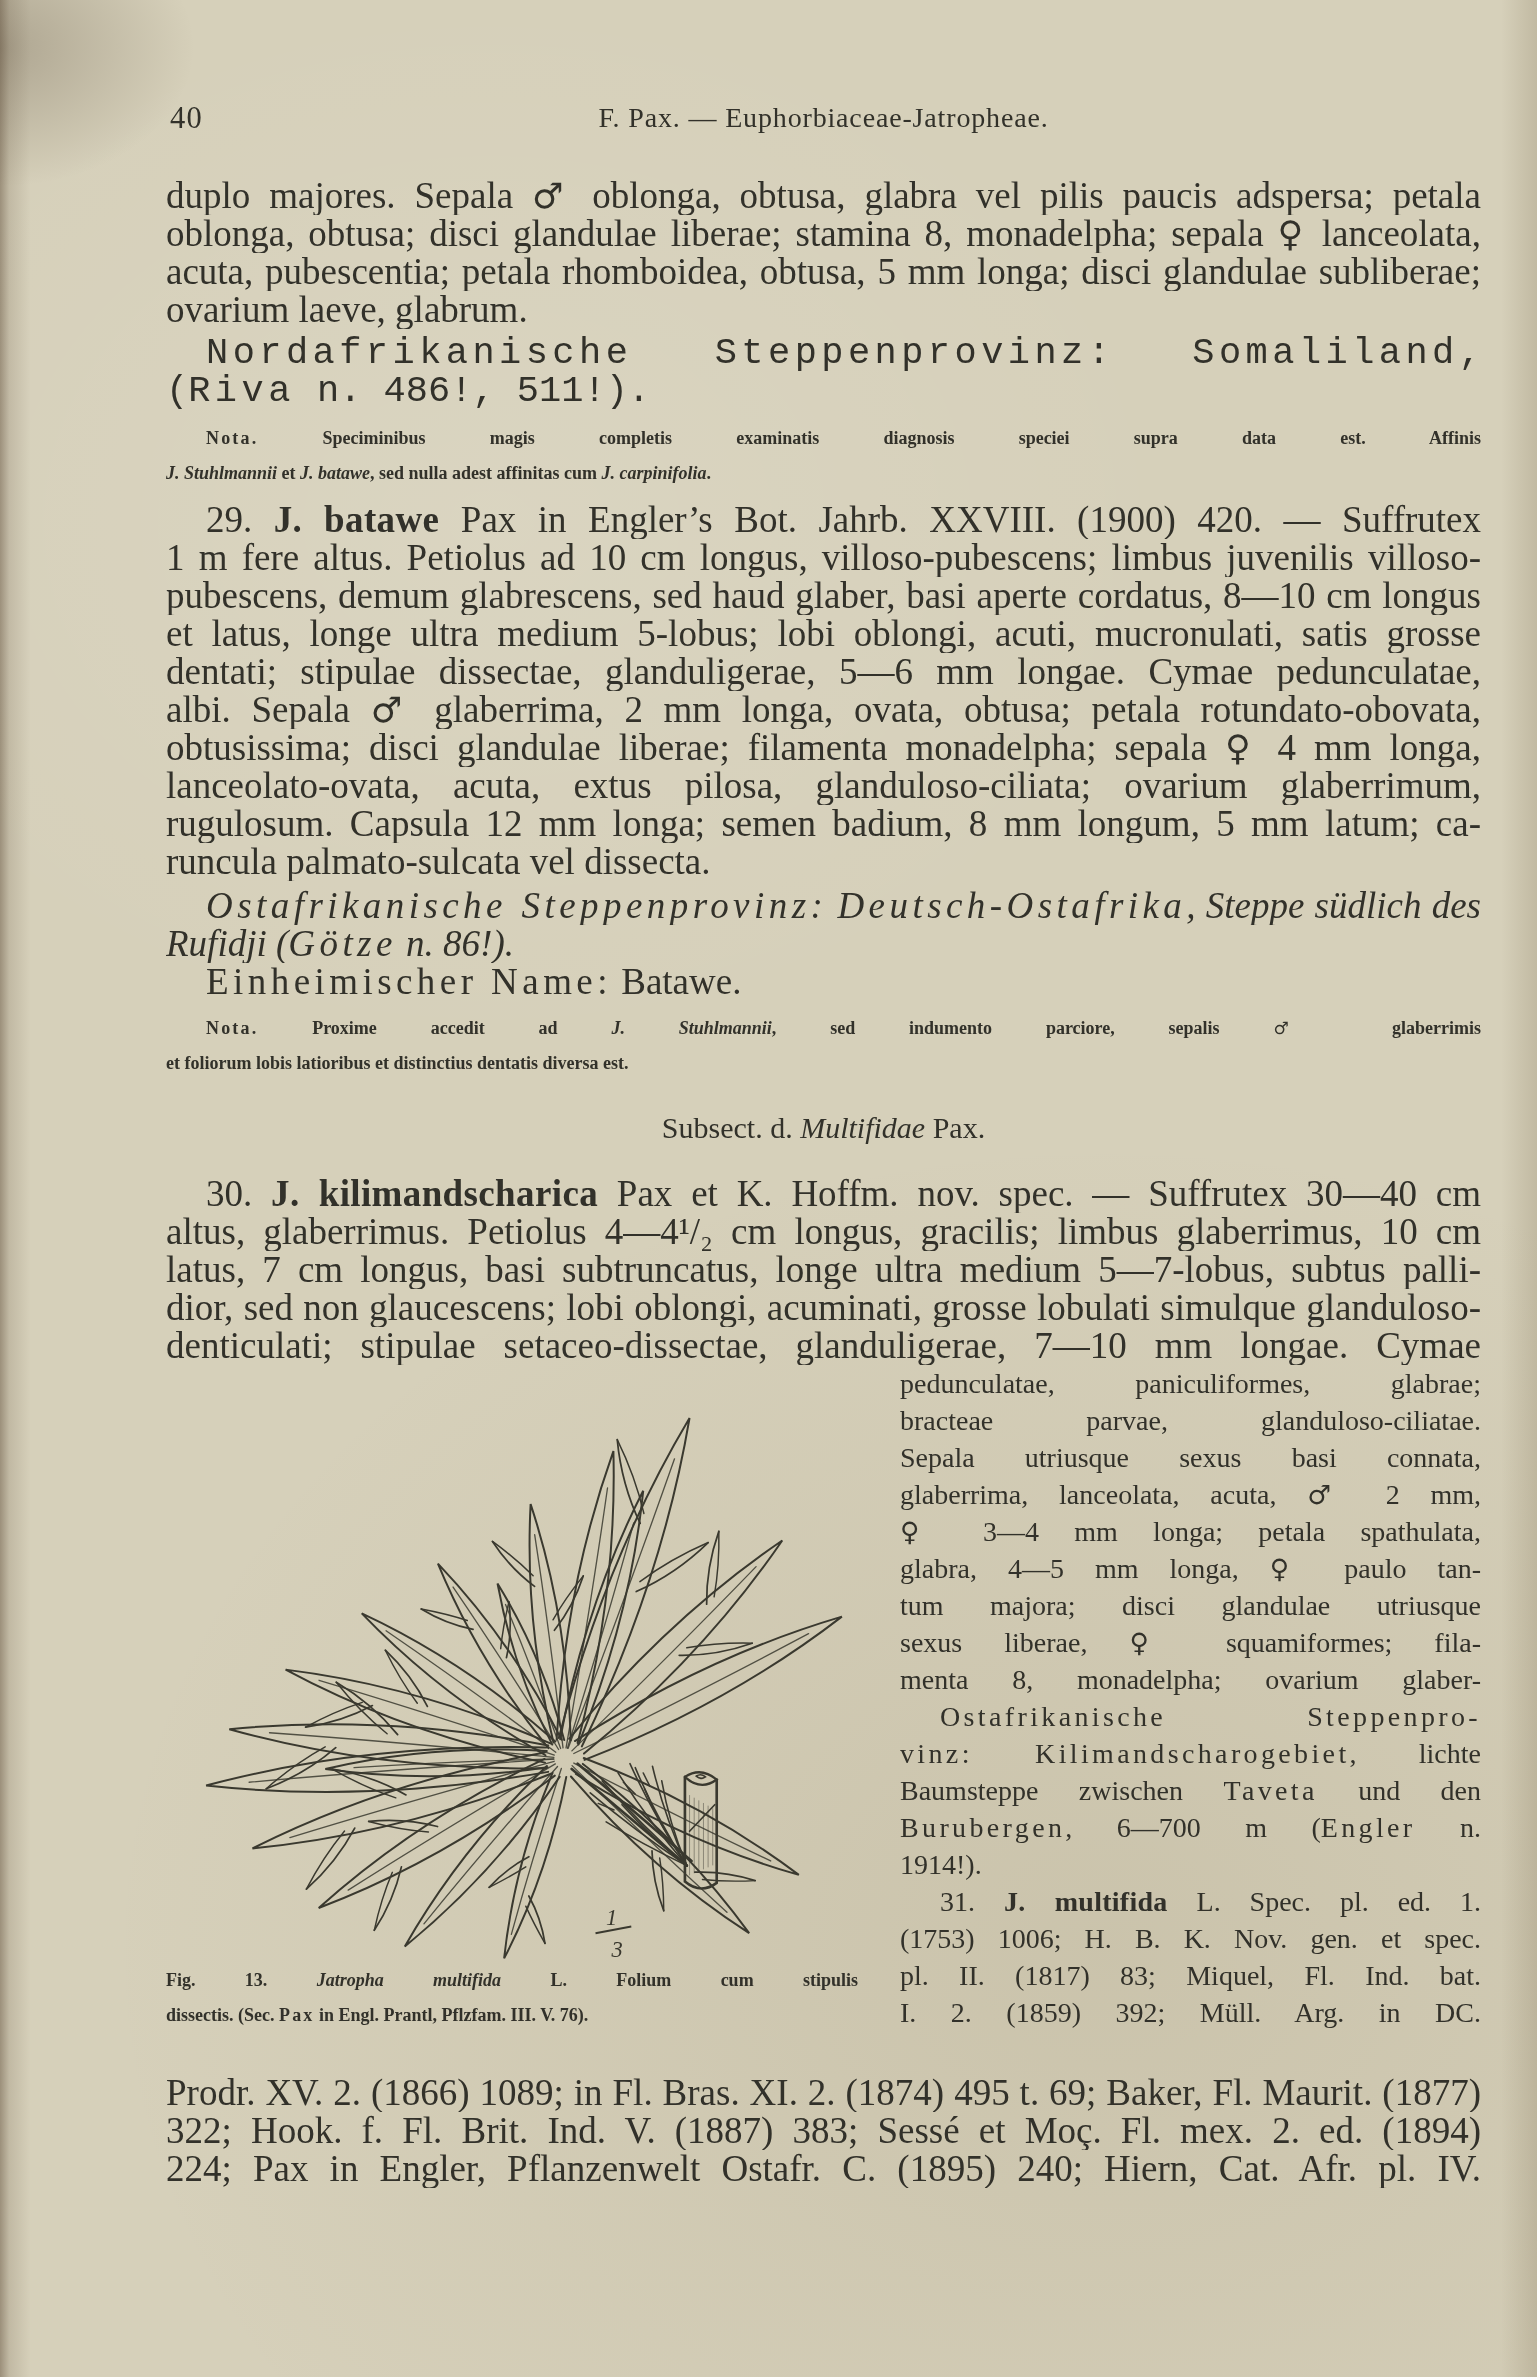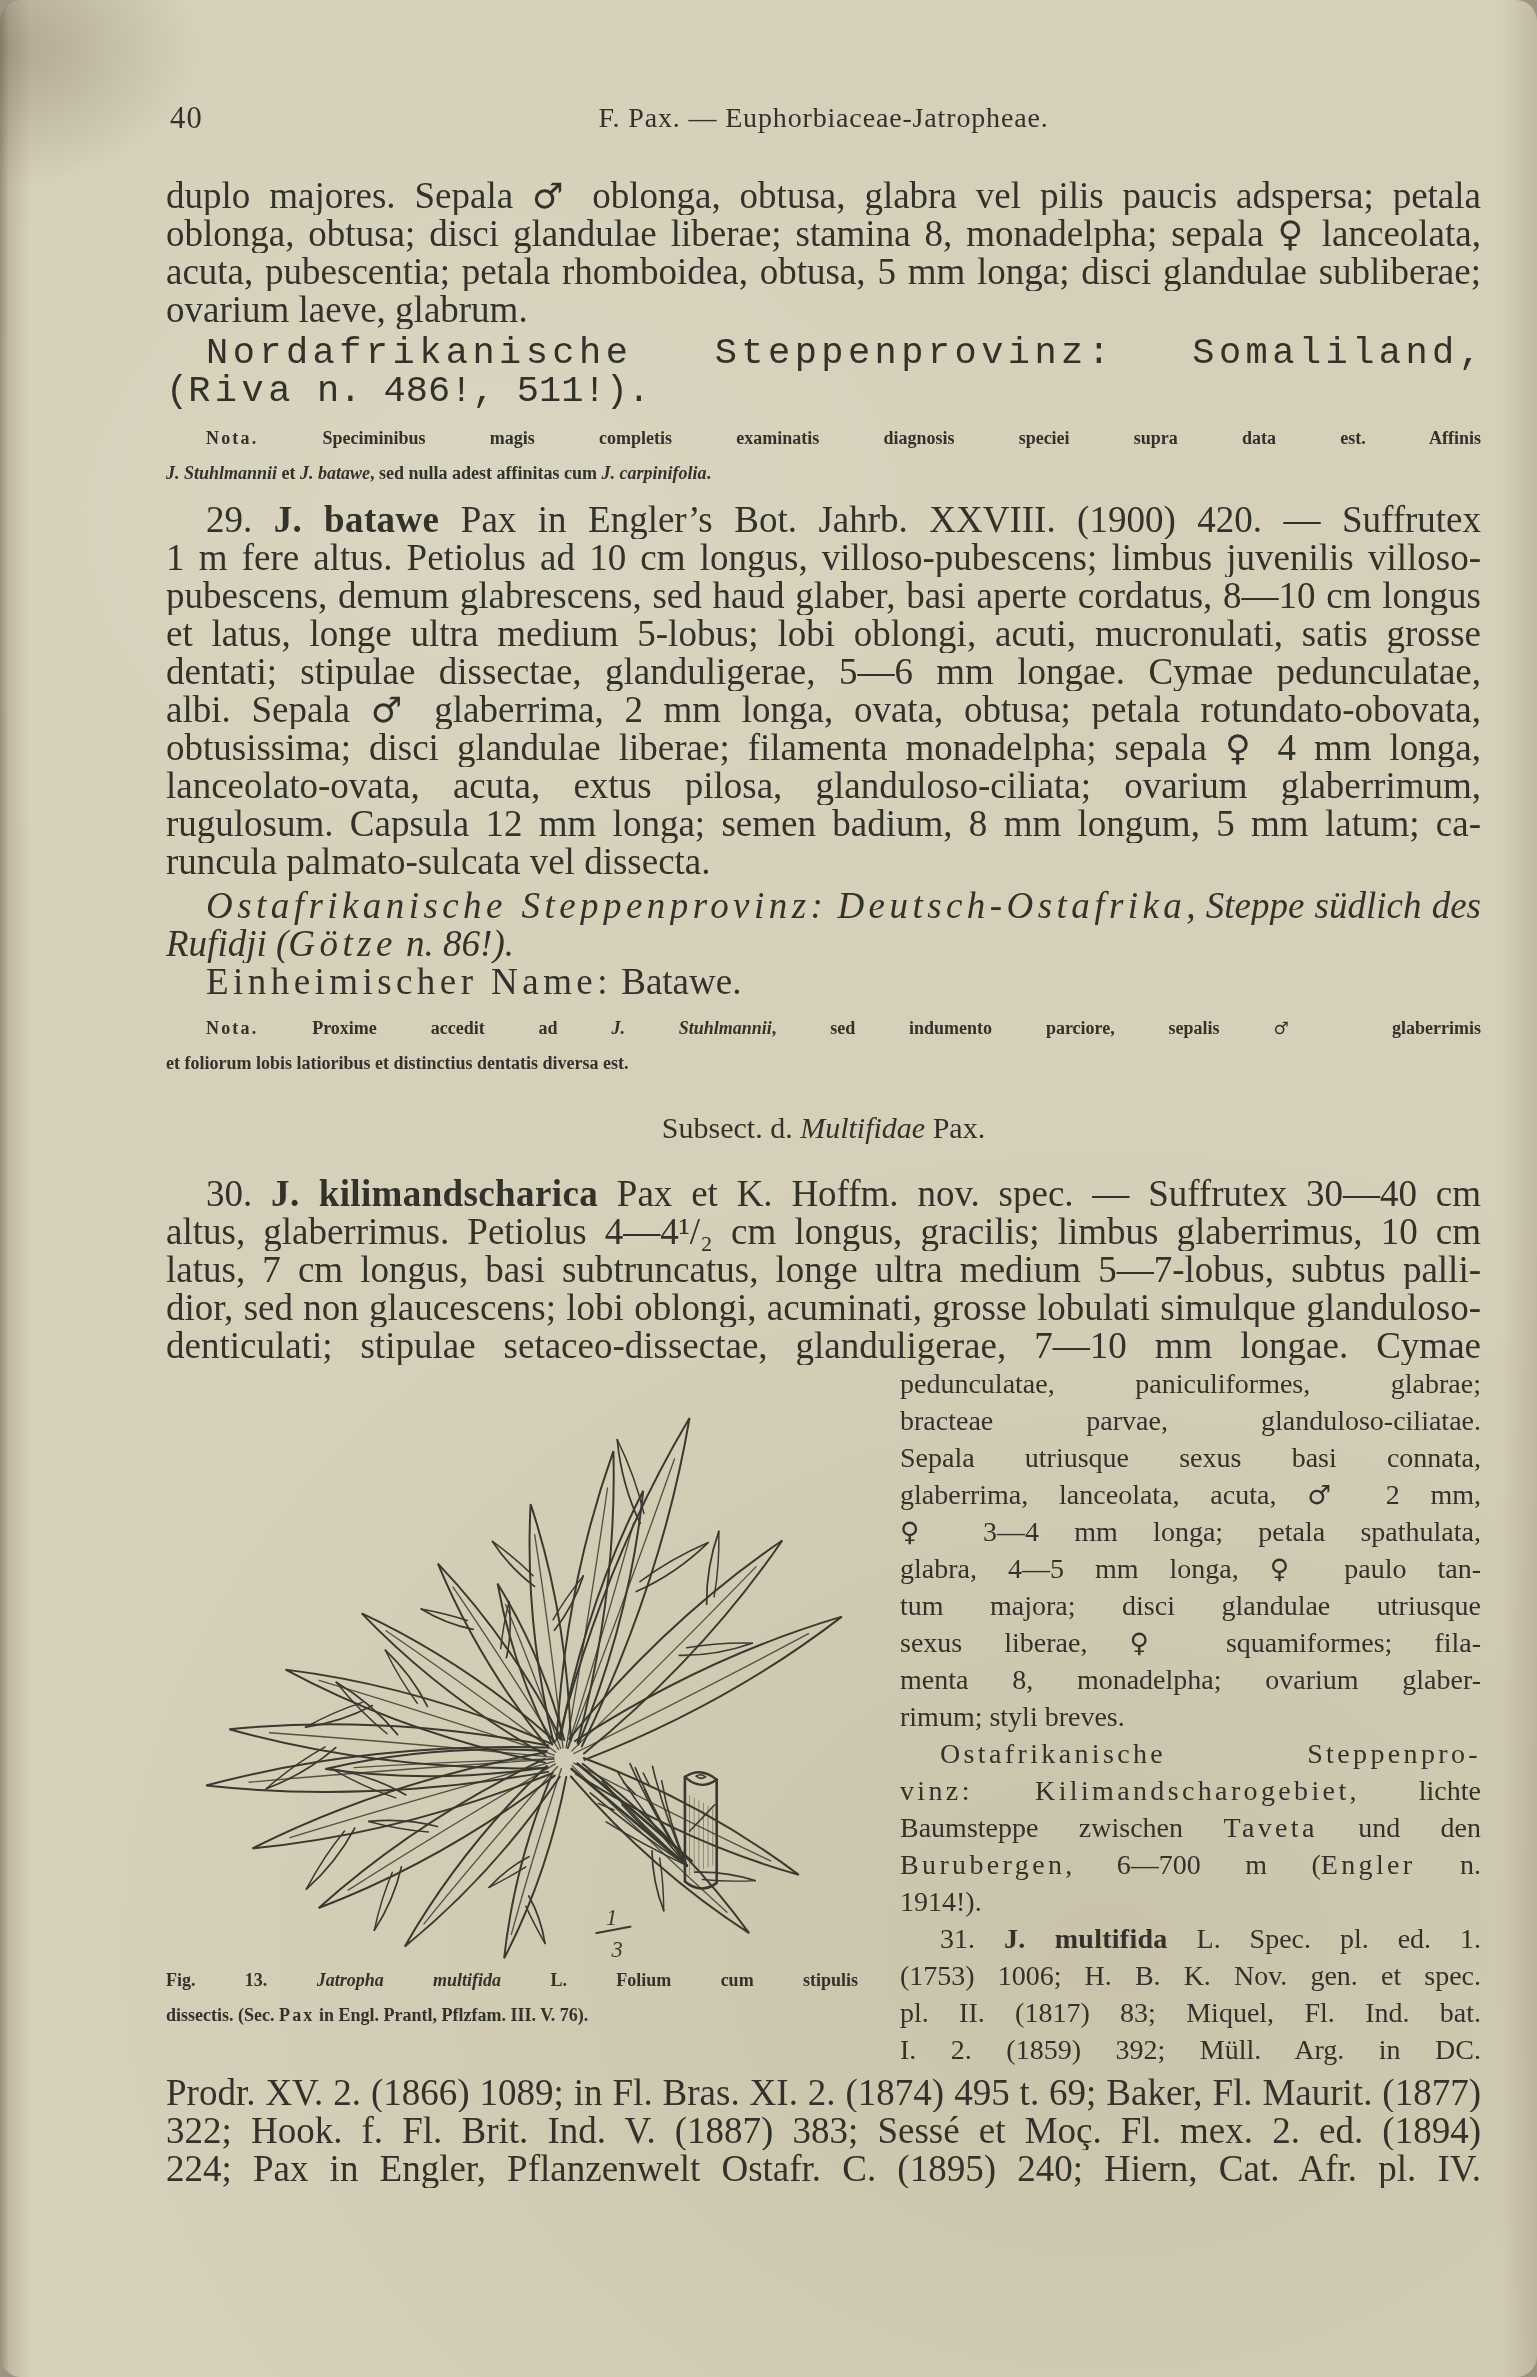--- a/index.html
+++ b/index.html
@@ -10,21 +10,20 @@
     font-family:"Liberation Serif","DejaVu Serif",serif;
     color:#32312a;
     background:
       radial-gradient(278px 199px at 0% 2%, rgba(70,55,38,0.28), rgba(70,55,38,0) 70%),
       linear-gradient(90deg, rgba(85,66,46,0.45) 0px, rgba(85,66,46,0.16) 9.3px, rgba(85,66,46,0) 30.5px),
       linear-gradient(270deg, rgba(110,95,65,0.20) 0px, rgba(110,95,65,0) 36px),
       radial-gradient(1126px 861px at 32% 22%, rgba(255,255,252,0.10), rgba(255,255,252,0) 62%),
       radial-gradient(1391px 1126px at 72% 82%, rgba(118,102,66,0.12), rgba(118,102,66,0) 72%),
       #d6d0ba;
     overflow:hidden;
-    border-radius:21px;
   }
   .content{position:absolute;left:166px;top:99px;width:1315px;}
   
   .running-head{position:relative;height:38px;}
   .pageno{position:absolute;left:4px;top:0;font-size:30.5px;line-height:38px;letter-spacing:0.04em;}
   .rtitle{position:absolute;left:50%;top:0;transform:translateX(-50%);font-size:28px;line-height:38px;letter-spacing:0.03em;white-space:nowrap;}
   
   .sec{margin:0;}
   .line{position:relative;overflow:hidden;white-space:normal;}
   .main .line{height:38px;line-height:38px;font-size:37px;}
@@ -249,21 +248,20 @@
           <div class="sec main" data-section="species-30-wrap">
             <div class="line just"><span class="sg-n">pedunculatae, paniculiformes, glabrae;</span></div>
             <div class="line just"><span class="sg-n">bracteae parvae, glanduloso-ciliatae.</span></div>
             <div class="line just"><span class="sg-n">Sepala utriusque sexus basi connata,</span></div>
             <div class="line just"><span class="sg-n">glaberrima, lanceolata, acuta, </span><span class="sg-sym">♂</span><span class="sg-n"> 2 mm,</span></div>
             <div class="line just"><span class="sg-sym">♀</span><span class="sg-n"> 3—4 mm longa; petala spathulata,</span></div>
             <div class="line just"><span class="sg-n">glabra, 4—5 mm longa, </span><span class="sg-sym">♀</span><span class="sg-n"> paulo tan-</span></div>
             <div class="line just"><span class="sg-n">tum majora; disci glandulae utriusque</span></div>
             <div class="line just"><span class="sg-n">sexus liberae, </span><span class="sg-sym">♀</span><span class="sg-n"> squamiformes; fila-</span></div>
             <div class="line just"><span class="sg-n">menta 8, monadelpha; ovarium glaber-</span></div>
-            <div class="line"><span class="sg-n">rimum; styli breves.</span></div>
           </div>
           <div class="sec main" data-section="locality-kilimandscharo">
             <div class="line just ind"><span class="sg-sp">Ostafrikanische Steppenpro-</span></div>
             <div class="line just"><span class="sg-sp">vinz:</span><span class="sg-n"> </span><span class="sg-sp">Kilimandscharogebiet</span><span class="sg-n">, lichte</span></div>
             <div class="line just"><span class="sg-n">Baumsteppe zwischen </span><span class="sg-sp">Taveta</span><span class="sg-n"> und den</span></div>
             <div class="line just"><span class="sg-sp">Burubergen</span><span class="sg-n">, 6—700 m (</span><span class="sg-sp">Engler</span><span class="sg-n"> n.</span></div>
             <div class="line"><span class="sg-n">1914!).</span></div>
           </div>
           <div class="sec main" data-section="species-31-start">
             <div class="line just ind"><span class="sg-n">31. </span><span class="sg-b">J. multifida</span><span class="sg-n"> L. Spec. pl. ed. 1.</span></div>

